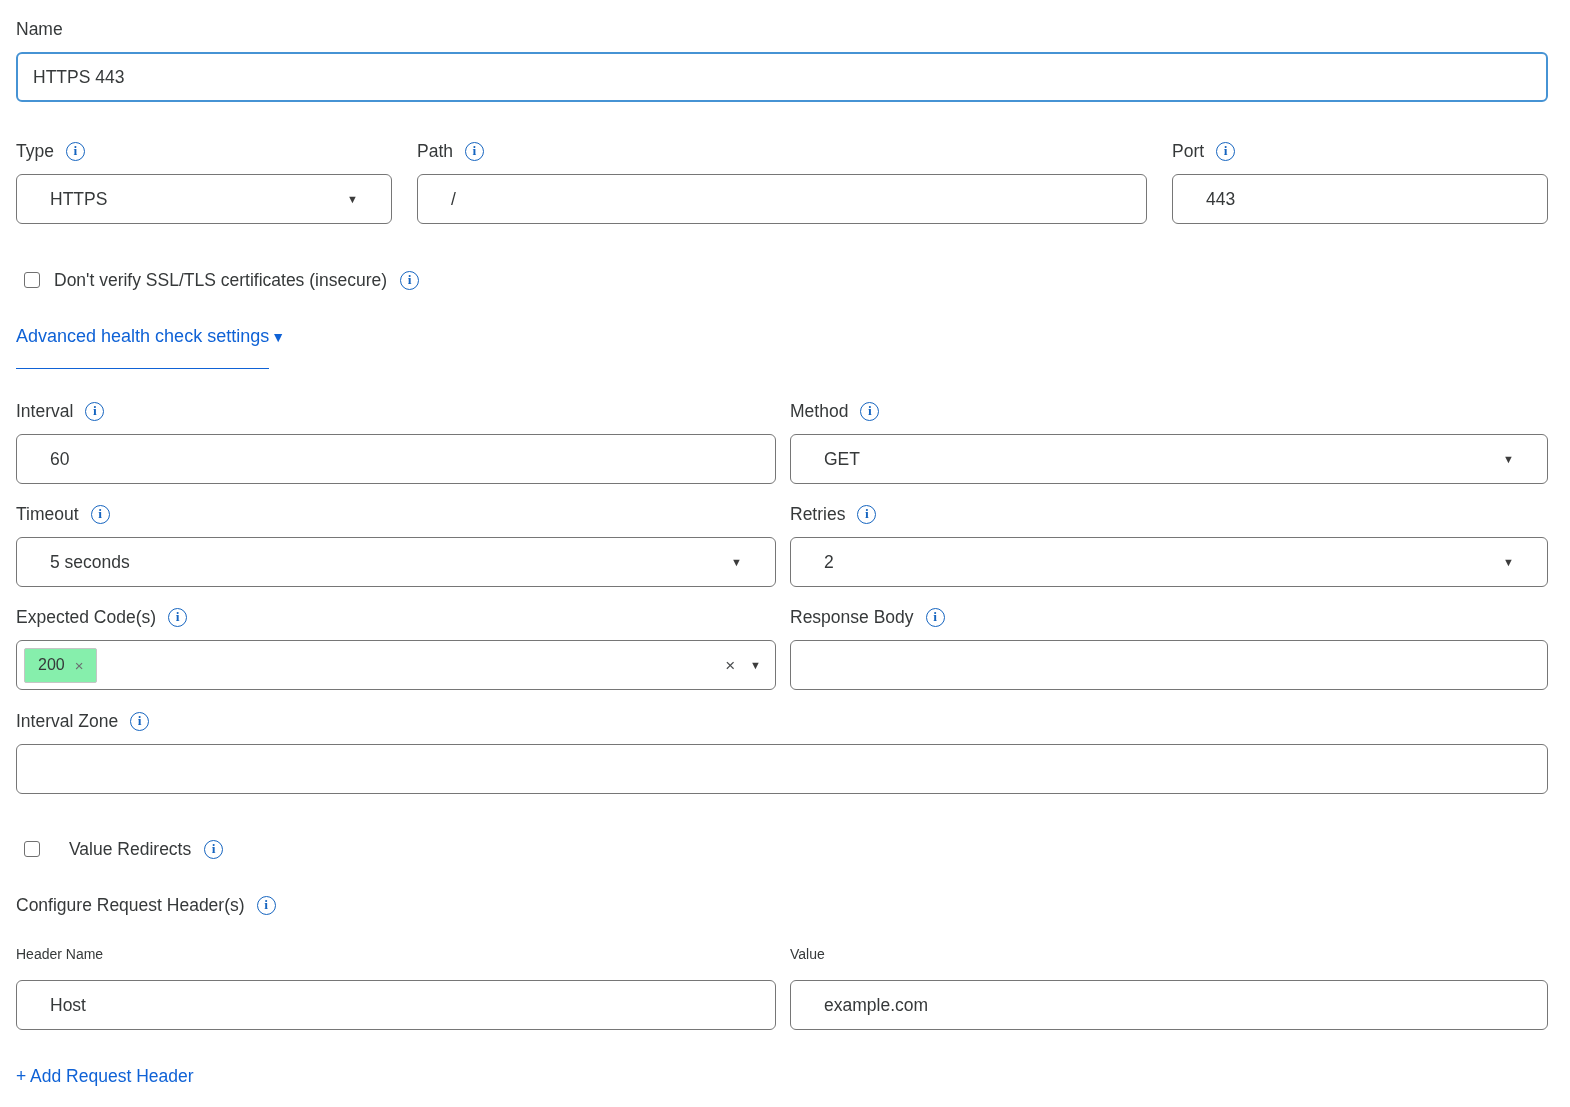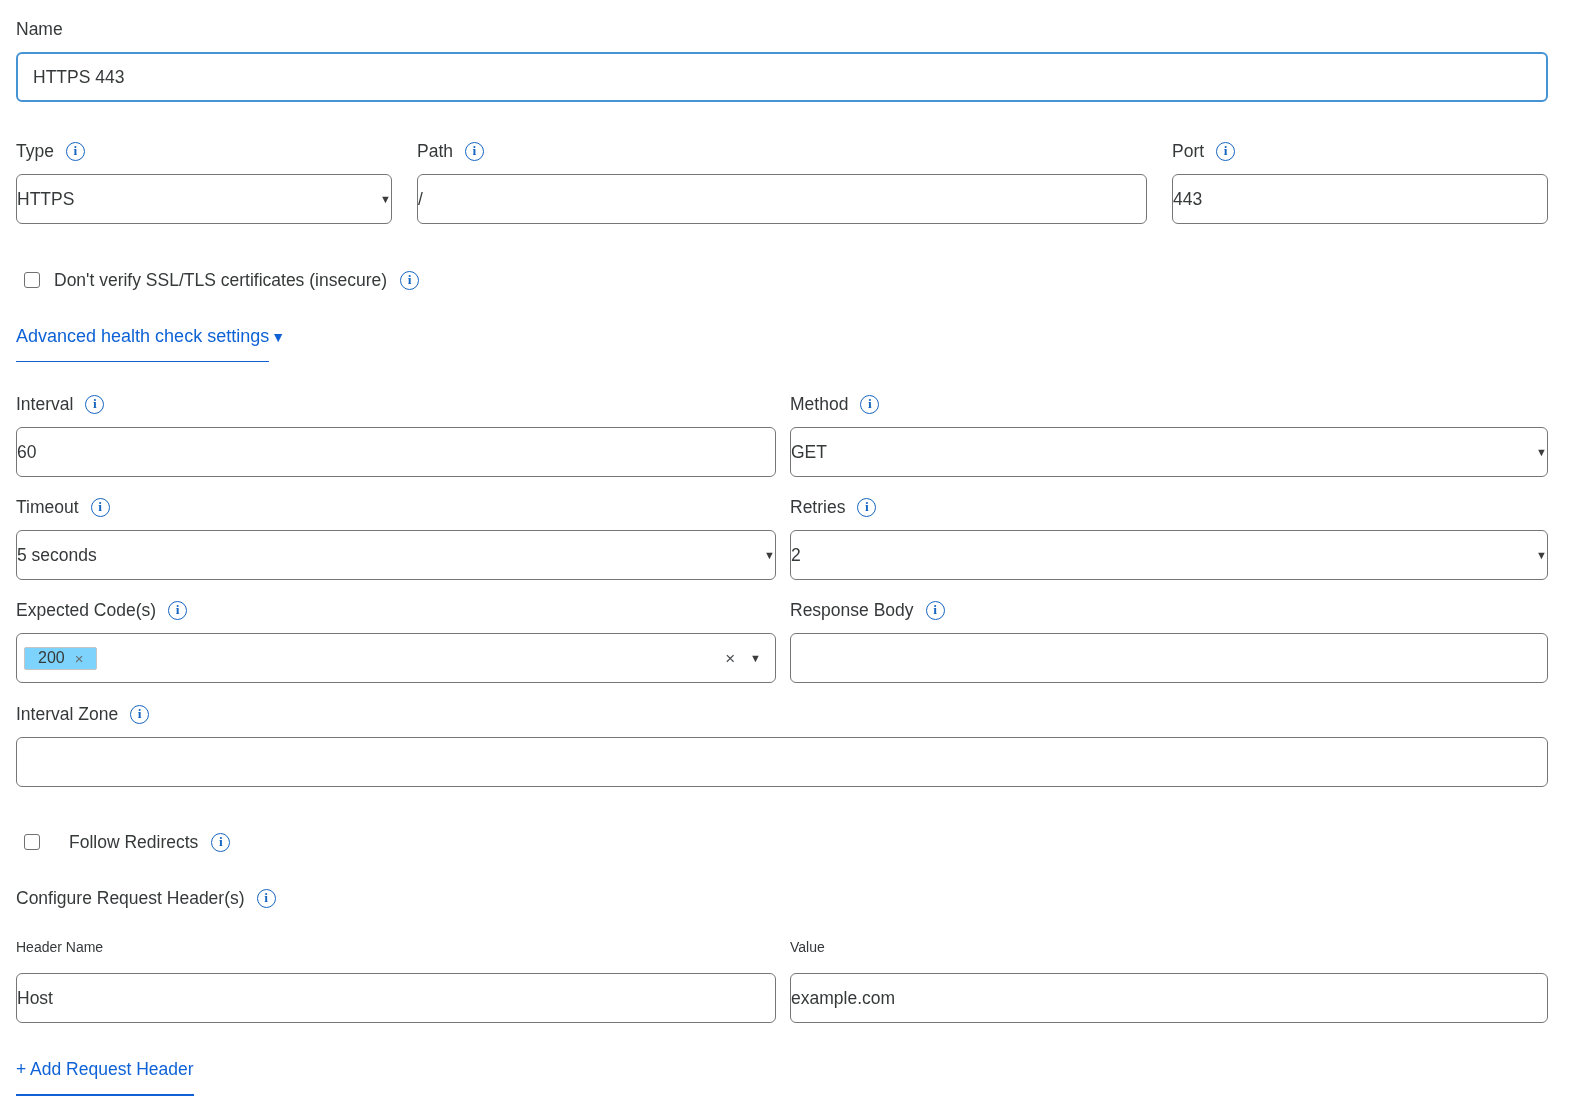--- a/index.html
+++ b/index.html
@@ -32,21 +32,21 @@
     cursor:pointer; user-select:none;
   }
 
   
   .text-input, .select-box, .multiselect {
     width:100%; height:50px;
     border:1px solid #767676; border-radius:6px;
     background:#fff;
     font-family:"Liberation Sans", sans-serif;
     font-size:17.5px; color:#36393a;
-    padding:0 0;
+    padding:0 33px;
     outline:none;
   }
   .text-input.focused { border:2px solid #4693d4; padding:0 15px; }
   .select-box, .multiselect {
     display:flex; align-items:center; justify-content:space-between;
     cursor:pointer;
   }
   .caret {
     font-size:11px; color:#3c3c3c; line-height:1;
     flex:0 0 auto; user-select:none;
@@ -61,21 +61,21 @@
   }
   .checkbox-row .cb-label { font-size:17.5px; color:#36393a; }
   .checkbox-row .info-icon { margin-left:13px; }
   .gap-sm { margin-left:14px; }
   .gap-lg { margin-left:29px; }
 
   
   .link {
     color:#0f62d6; text-decoration:none; cursor:pointer;
     font-size:18px; display:inline-flex; 
-    border-bottom:1.5px solid #0f62d6; padding-bottom:14px;
+    border-bottom:1.5px solid #0f62d6; padding-bottom:21px;
   }
   .adv-caret { font-size:14px; color:#0f62d6; margin-left:2px; line-height:1; transform:translateY(2px); }
   .add-link { font-size:17.5px; border-bottom-width:2px; }
 
   
   .row-3 { display:grid; grid-template-columns:376px 1fr 376px; column-gap:25px; margin-top:38px; }
   .row-2 { display:grid; grid-template-columns:760px 1fr; column-gap:14px; }
   .mt-a { margin-top:45px; }
   .mt-b { margin-top:35px; }
   .mt-c { margin-top:31px; }
@@ -83,22 +83,22 @@
   .mt-e { margin-top:20px; }
   .mt-f { margin-top:44px; }
   .mt-g { margin-top:34px; }
   .mt-h { margin-top:27px; }
   .mt-i { margin-top:36px; }
 
   
   .multiselect { padding:0 14px 0 7px; }
   .chip {
     display:inline-flex; align-items:center; gap:10px;
-    background:#7dd3fc; border:1px solid #c5c5c5; border-radius:2px;
-    height:23px; padding:0 13px;
+    background:#86efac; border:1px solid #c5c5c5; border-radius:2px;
+    height:35px; padding:0 13px;
     font-size:16px; color:#36393a;
   }
   .chip-x { color:#6b6e70; font-size:15px; cursor:pointer; line-height:1; }
   .ms-controls { display:flex; align-items:center; gap:15px; }
   .clear-x { color:#4a4d4f; font-size:17px; cursor:pointer; line-height:1; }
 
   .divider { border:none; border-top:2px solid #b3b3b3; margin:11px 0 0 0; width:100%; }
 </style>
 </head>
 <body>
@@ -223,21 +223,21 @@
   <div class="mt-e">
     <div class="label-row">
       <span>Interval Zone</span>
       <span class="info-icon">i</span>
     </div>
     <input class="text-input" type="text" value="" style="">
   </div>
 
   <div class="checkbox-row mt-f">
     <span class="checkbox"></span>
-    <span class="cb-label gap-lg">Follow Redirects</span>
+    <span class="cb-label gap-lg">Value Redirects</span>
     <span class="info-icon">i</span>
   </div>
 
   <div class="label-row mt-g" style="margin-bottom:0;text-align:right;">
     <span>Configure Request Header(s)</span>
     <span class="info-icon">i</span>
   </div>
 
   <div class="row-2 mt-h">
     <div>

